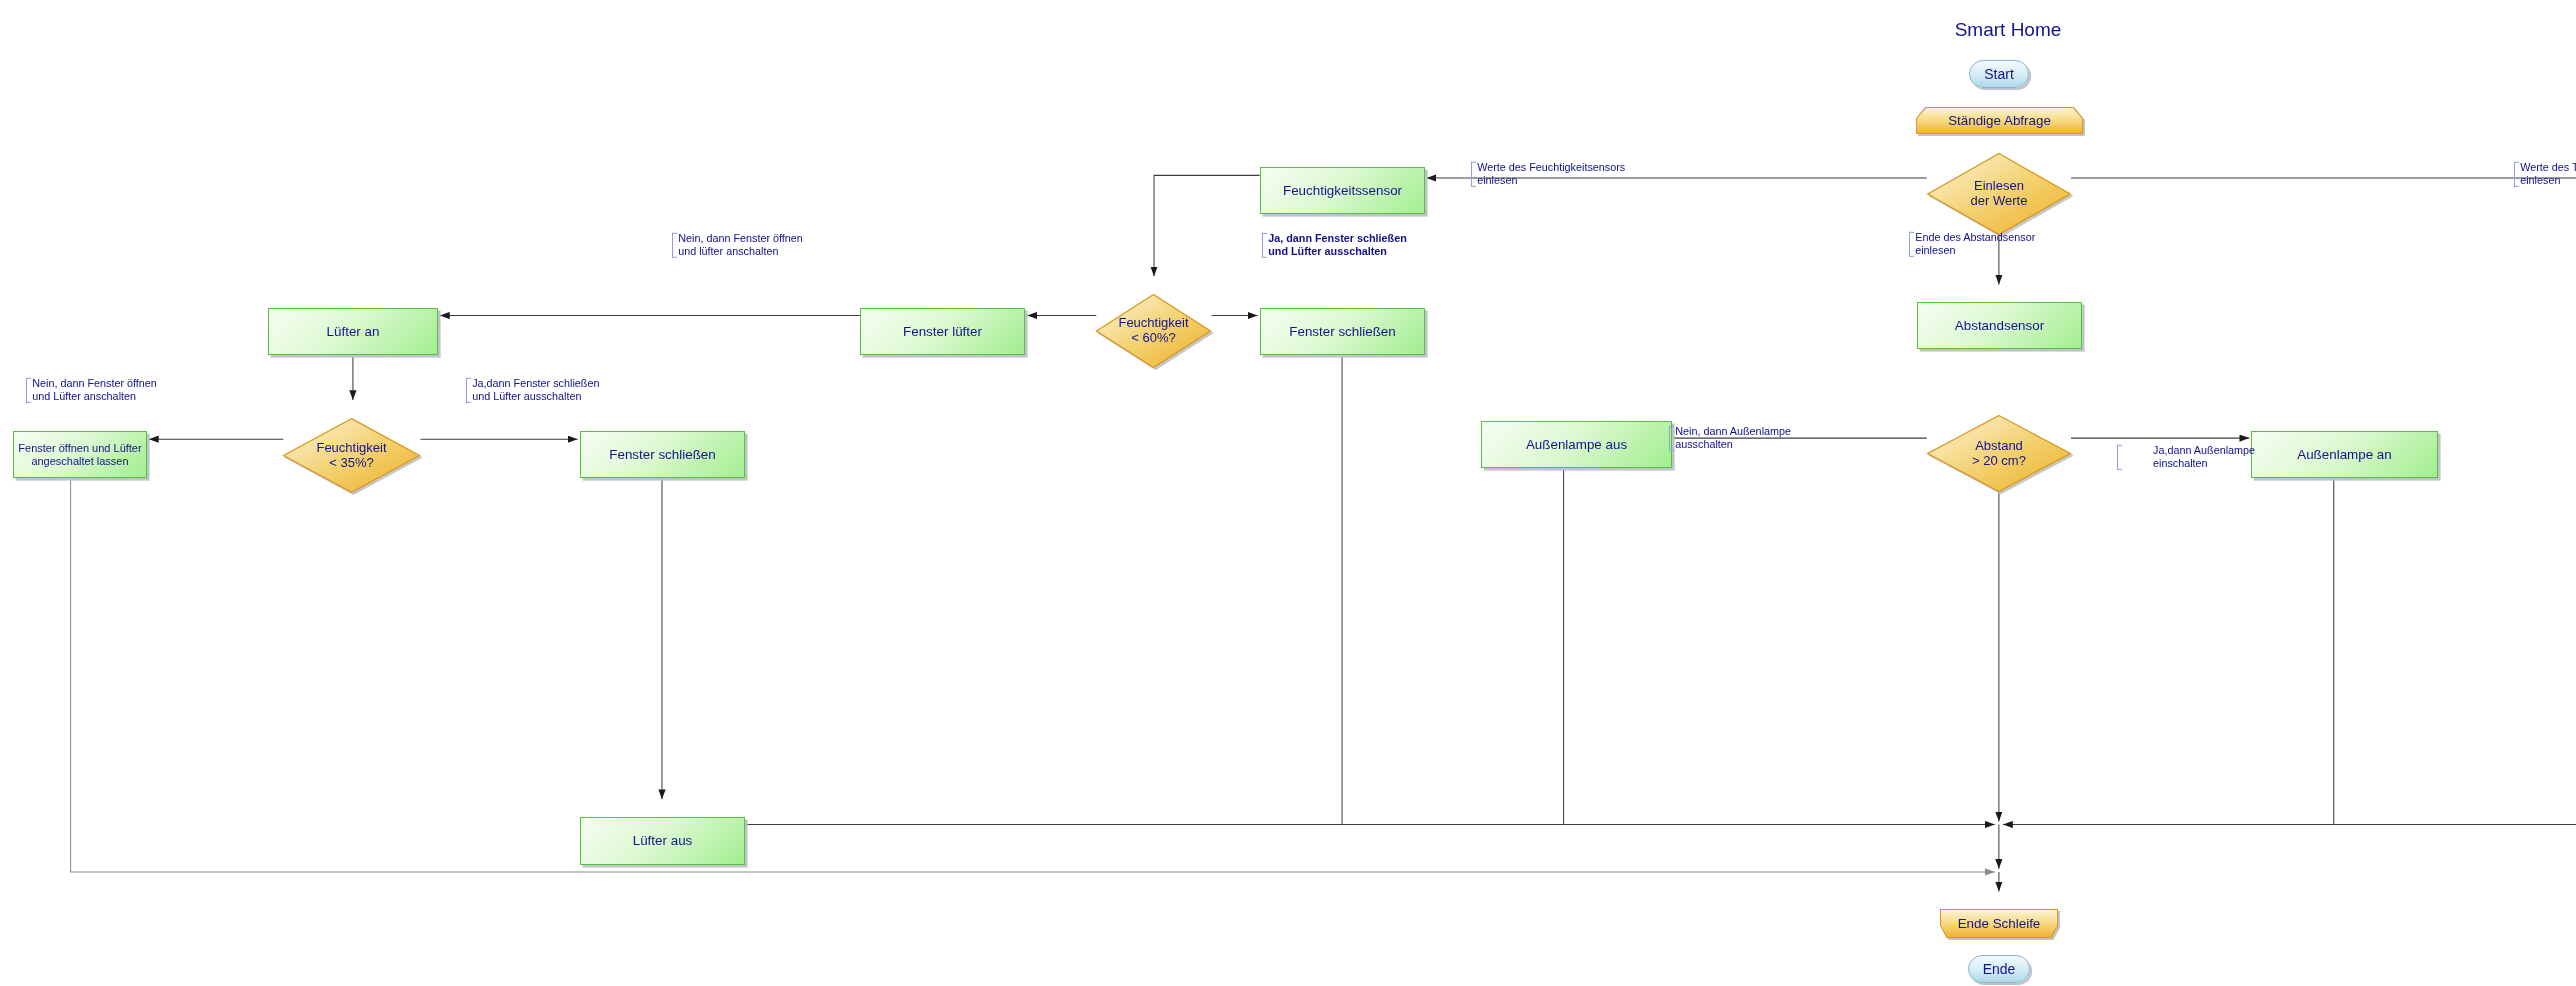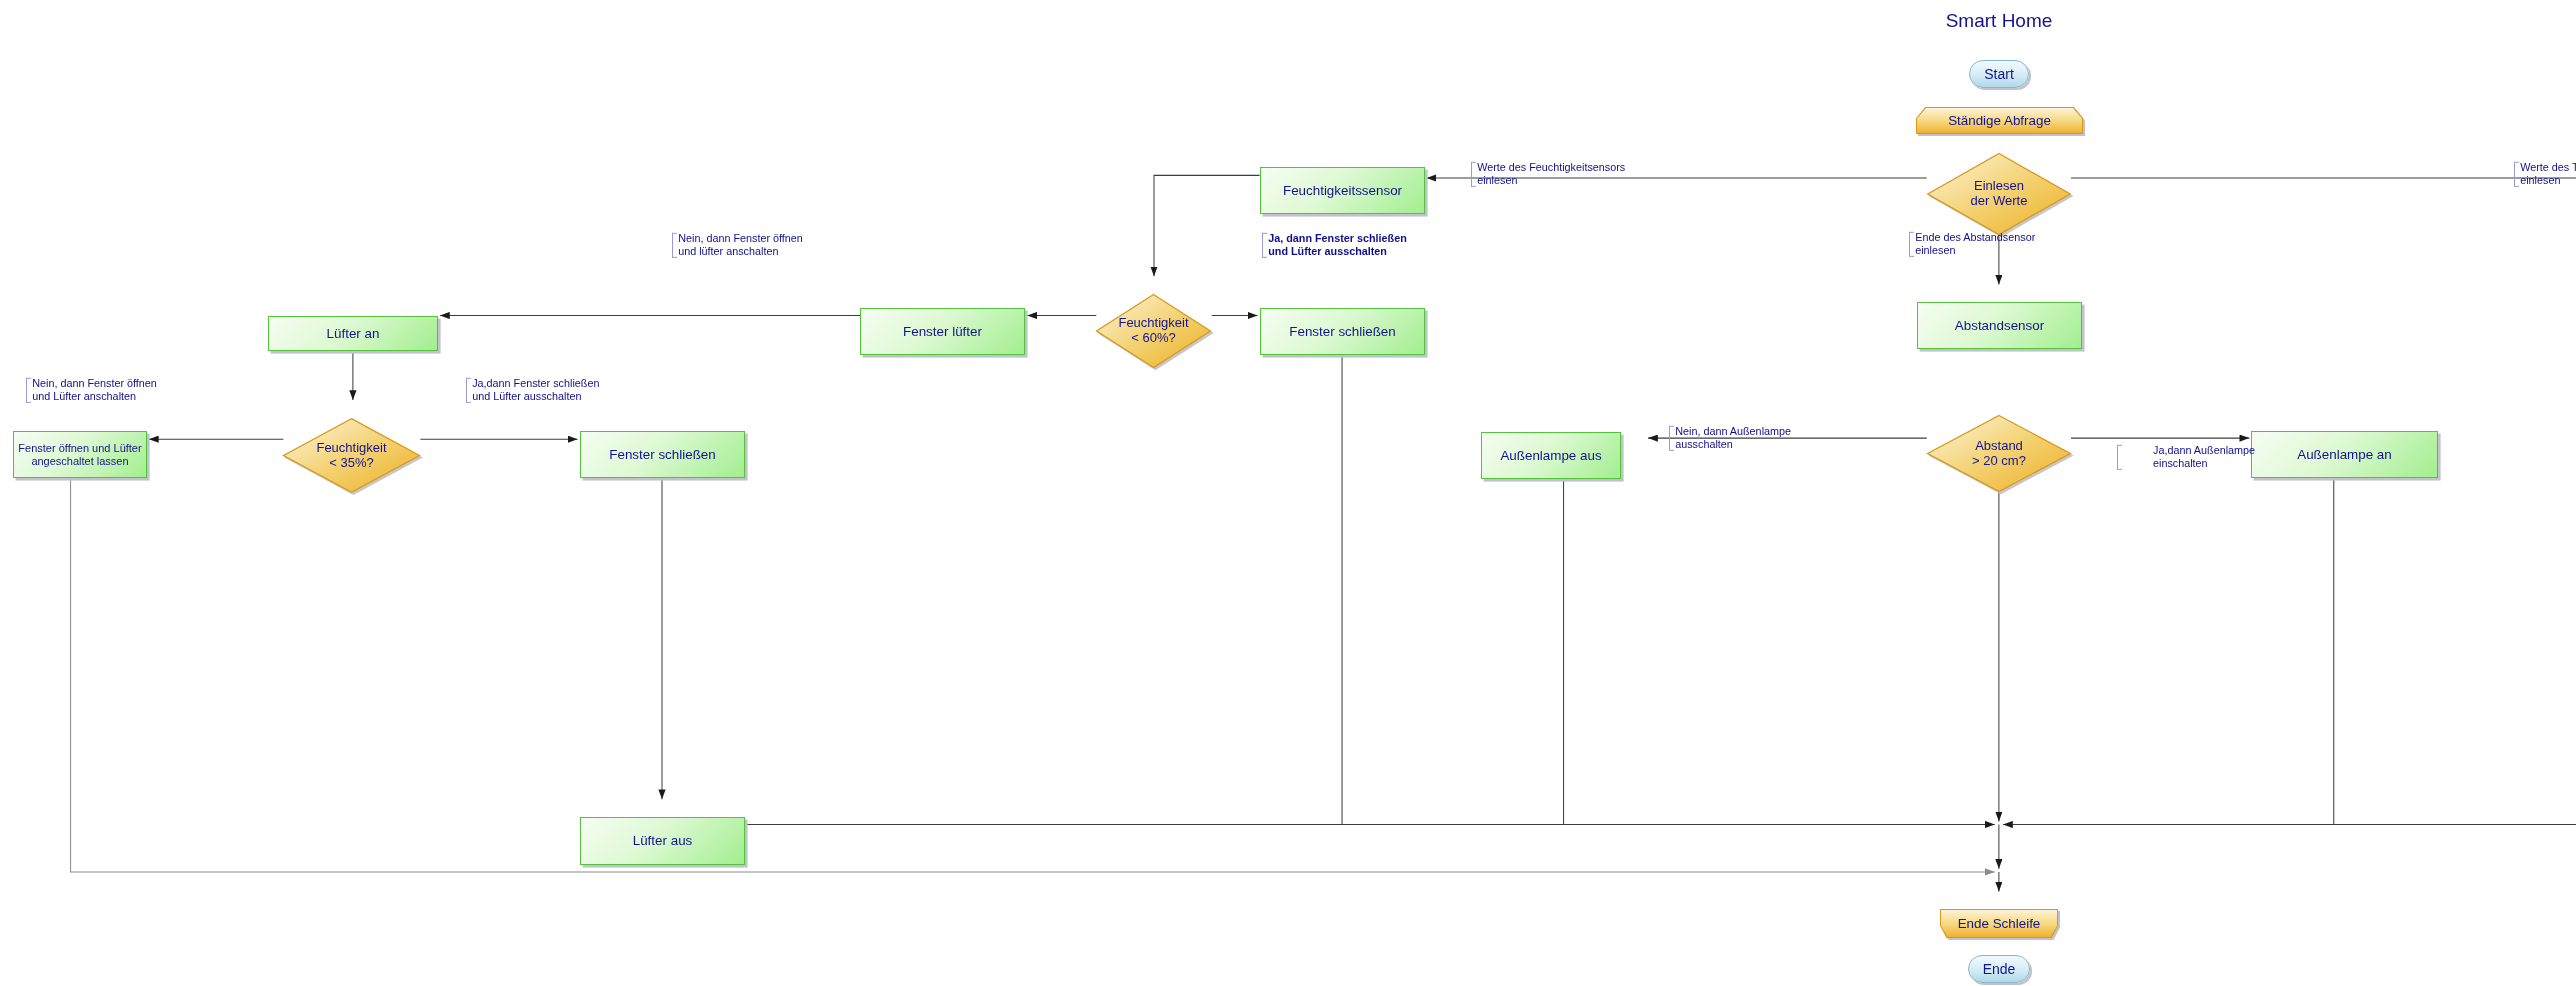--- a/index.html
+++ b/index.html
@@ -1,17 +1,17 @@
 <!DOCTYPE html>
 <html style="font-size:8.2px"><head>
 <meta charset="utf-8">
 <style>
   html,body{margin:0;padding:0;background:#ffffff;font-family:"Liberation Sans",sans-serif;}
   .canvas{position:relative;width:4039px;height:987px;background:#ffffff;overflow:hidden;}
-  .page-title{position:absolute;left:1999px;top:10.3px;transform:translateX(-50%);margin:0;
+  .page-title{position:absolute;left:1999px;top:10.3px;transform:translateX(-50%);margin:9px;
     font-size:19px;font-weight:400;color:#14148E;white-space:nowrap;}
   #edge-svg{position:absolute;left:0;top:0;}
   .node{position:absolute;margin-top:16px;}
   .node .shape{position:absolute;left:0;top:0;right:0;bottom:0;box-sizing:border-box;}
   .box .shape{border:1px solid #54c33c;
     background:linear-gradient(135deg,#f6fdf2 0%,#ddf9d2 45%,#a2ee8f 100%);
     box-shadow:2.6px 2.6px 0 0 #c2c2cc;}
   .terminal .shape{border:1px solid #8ab6ca;border-radius:14.4px;
     background:linear-gradient(180deg,#f1fafd 0%,#d4ecf5 55%,#aed8e9 100%);
     box-shadow:2.1px 2.1px 0 0 #c2c2cc;}
@@ -135,21 +135,21 @@
 &lt; 60%?</span>
       </div>
       <div class="node box" style="left: 860px; top: 292px; width: 165px; height: 47px;">
         <div class="shape"></div>
         <span class="lbl">Fenster lüfter</span>
       </div>
       <div class="node box" style="left: 1260px; top: 292px; width: 165px; height: 47px;">
         <div class="shape"></div>
         <span class="lbl">Fenster schließen</span>
       </div>
-      <div class="node box" style="left: 268px; top: 300px; width: 170px; height: 35px;">
+      <div class="node box" style="left: 268px; top: 292px; width: 170px; height: 47px;">
         <div class="shape"></div>
         <span class="lbl">Lüfter an</span>
       </div>
       <div class="node diamond" style="left: 283px; top: 402px; width: 137px; height: 75px;">
         <svg width="137" height="75" viewBox="0 0 266 145">
           <defs>
             <linearGradient id="g-feuchtigkeit-35" x1="0" y1="0" x2="1" y2="1">
               <stop offset="0%" stop-color="#fdf5da"></stop>
               <stop offset="55%" stop-color="#f3cf6b"></stop>
               <stop offset="100%" stop-color="#ecae24"></stop>
@@ -162,21 +162,21 @@
       </div>
       <div class="node box" style="left: 13px; top: 415px; width: 134px; height: 47px;">
         <div class="shape"></div>
         <span class="lbl" style="font-size: 11px;">Fenster öffnen und Lüfter
 angeschaltet lassen</span>
       </div>
       <div class="node box" style="left: 580px; top: 415px; width: 165px; height: 47px;">
         <div class="shape"></div>
         <span class="lbl">Fenster schließen</span>
       </div>
-      <div class="node box" style="left: 1481px; top: 416px; width: 140px; height: 47px;">
+      <div class="node box" style="left: 1481px; top: 405px; width: 191px; height: 47px;">
         <div class="shape"></div>
         <span class="lbl">Außenlampe aus</span>
       </div>
       <div class="node diamond" style="left: 1927px; top: 399px; width: 144px; height: 77px;">
         <svg width="144" height="77" viewBox="0 0 280 150">
           <defs>
             <linearGradient id="g-abstand-20" x1="0" y1="0" x2="1" y2="1">
               <stop offset="0%" stop-color="#fdf5da"></stop>
               <stop offset="55%" stop-color="#f3cf6b"></stop>
               <stop offset="100%" stop-color="#ecae24"></stop>

